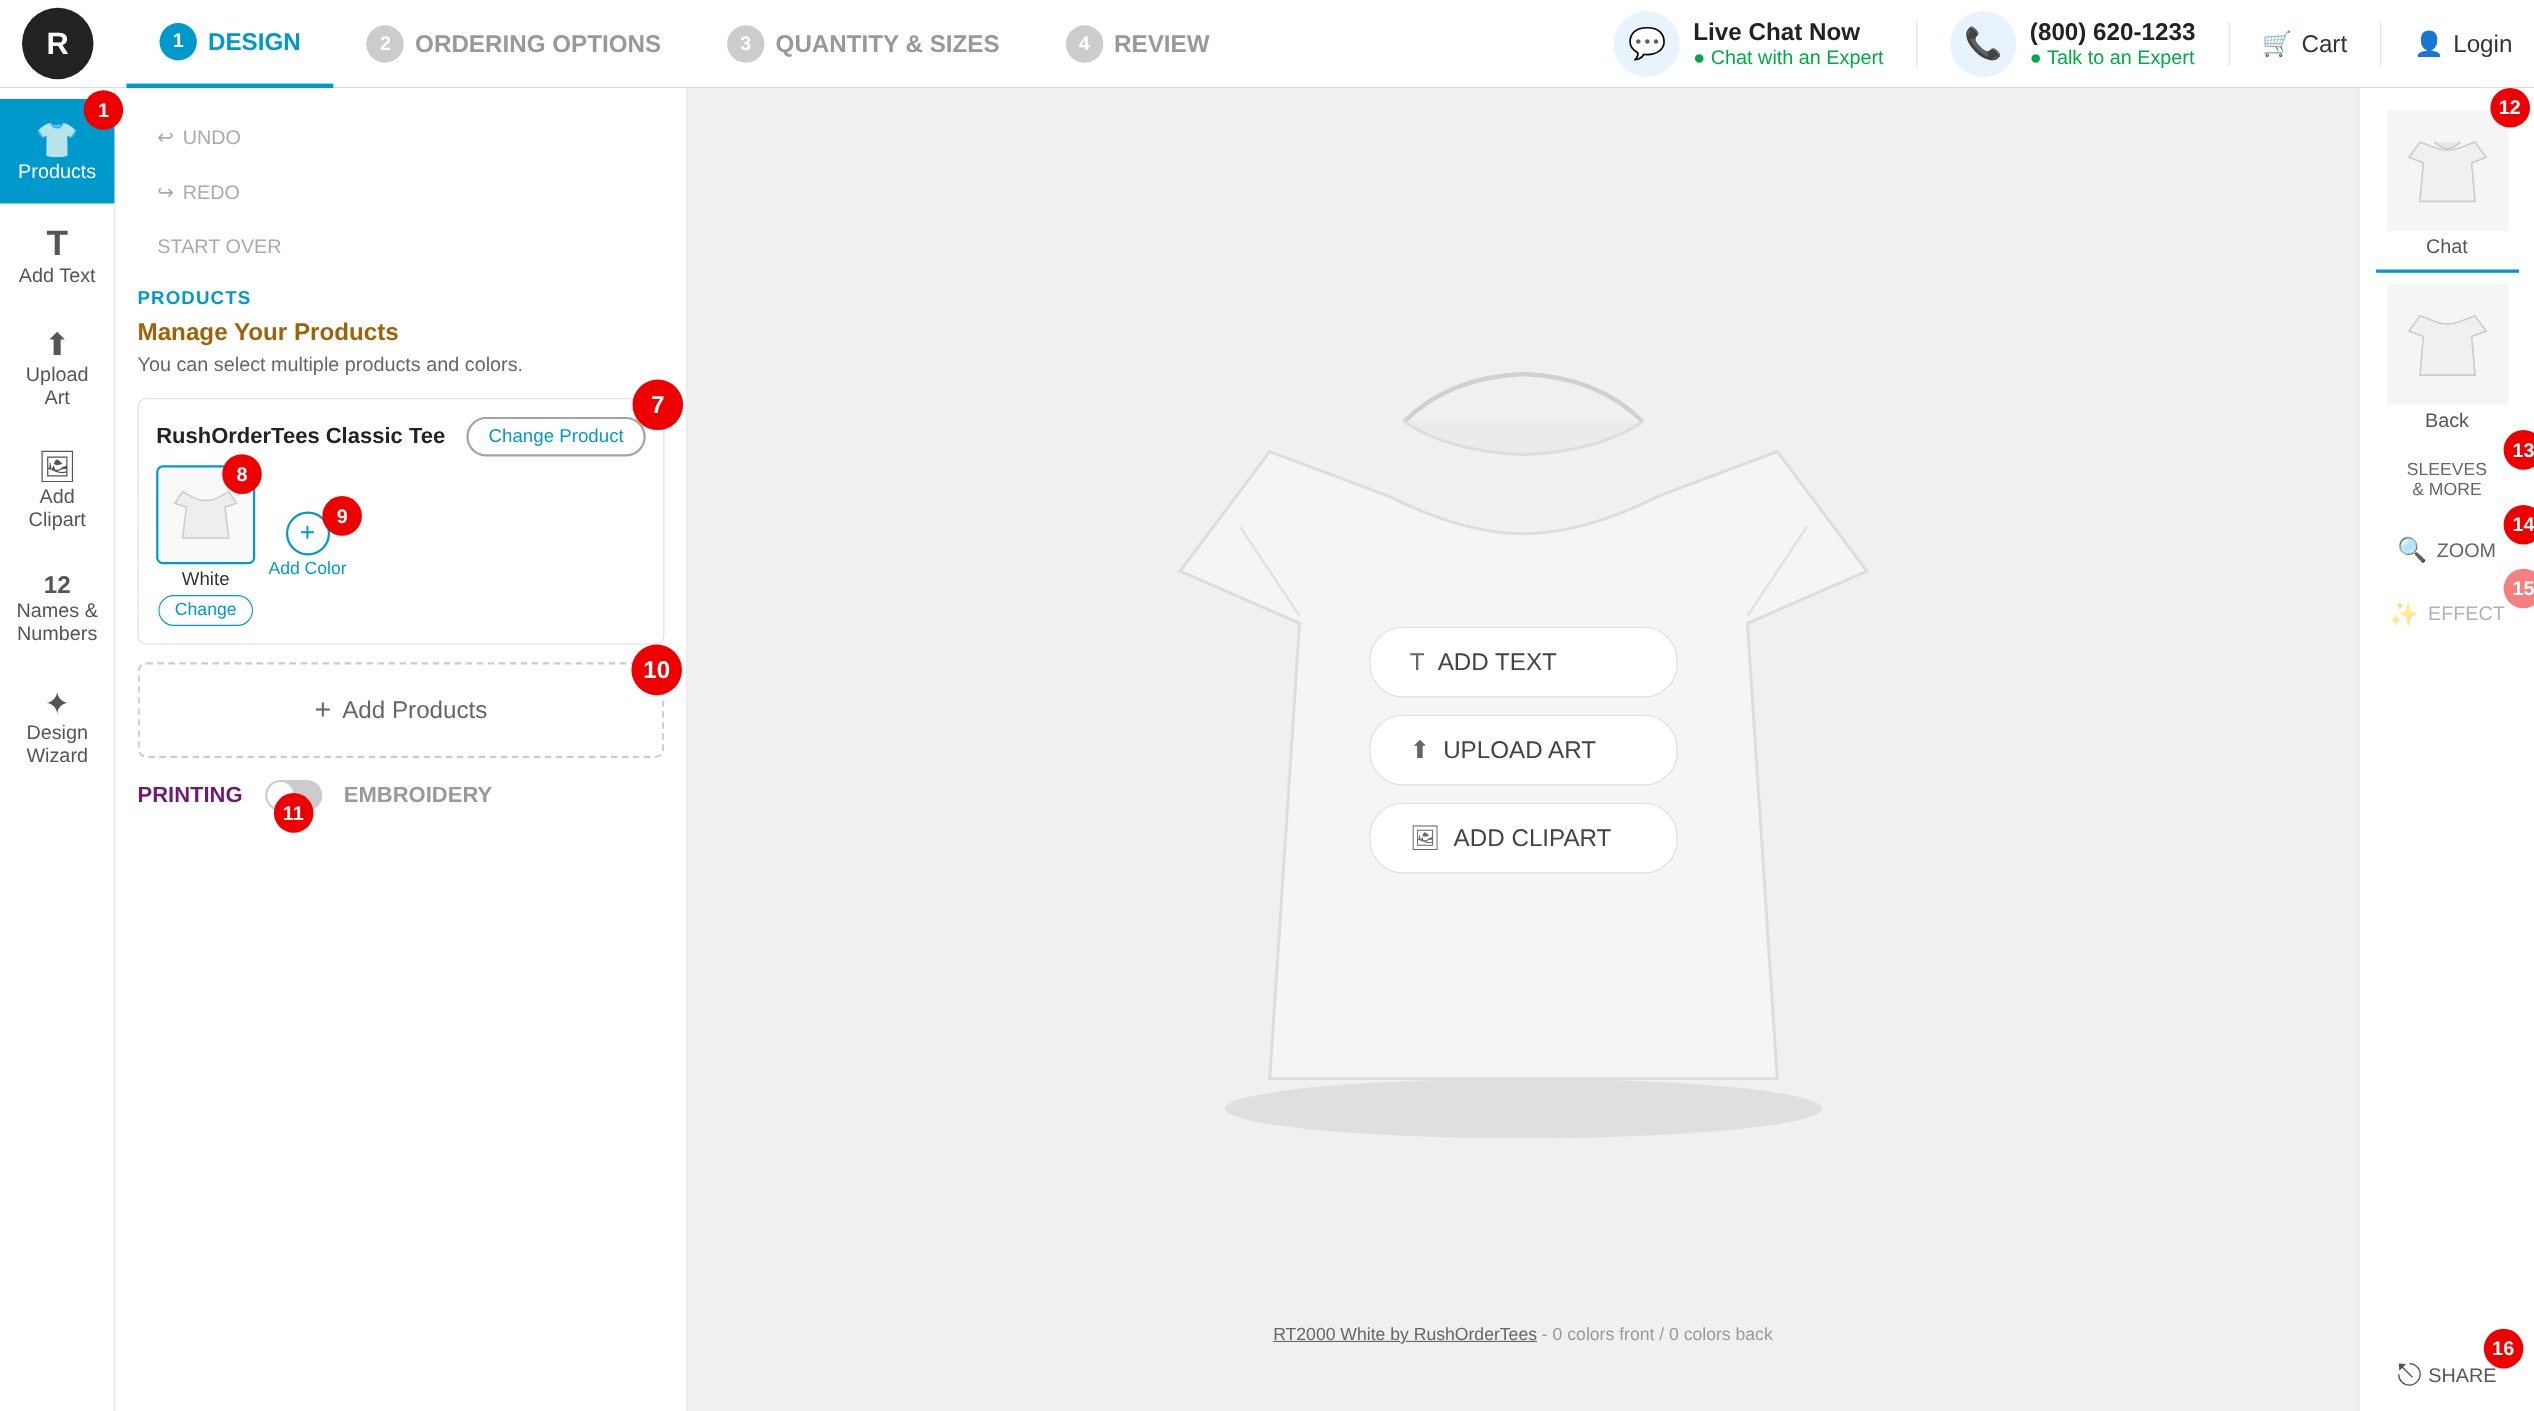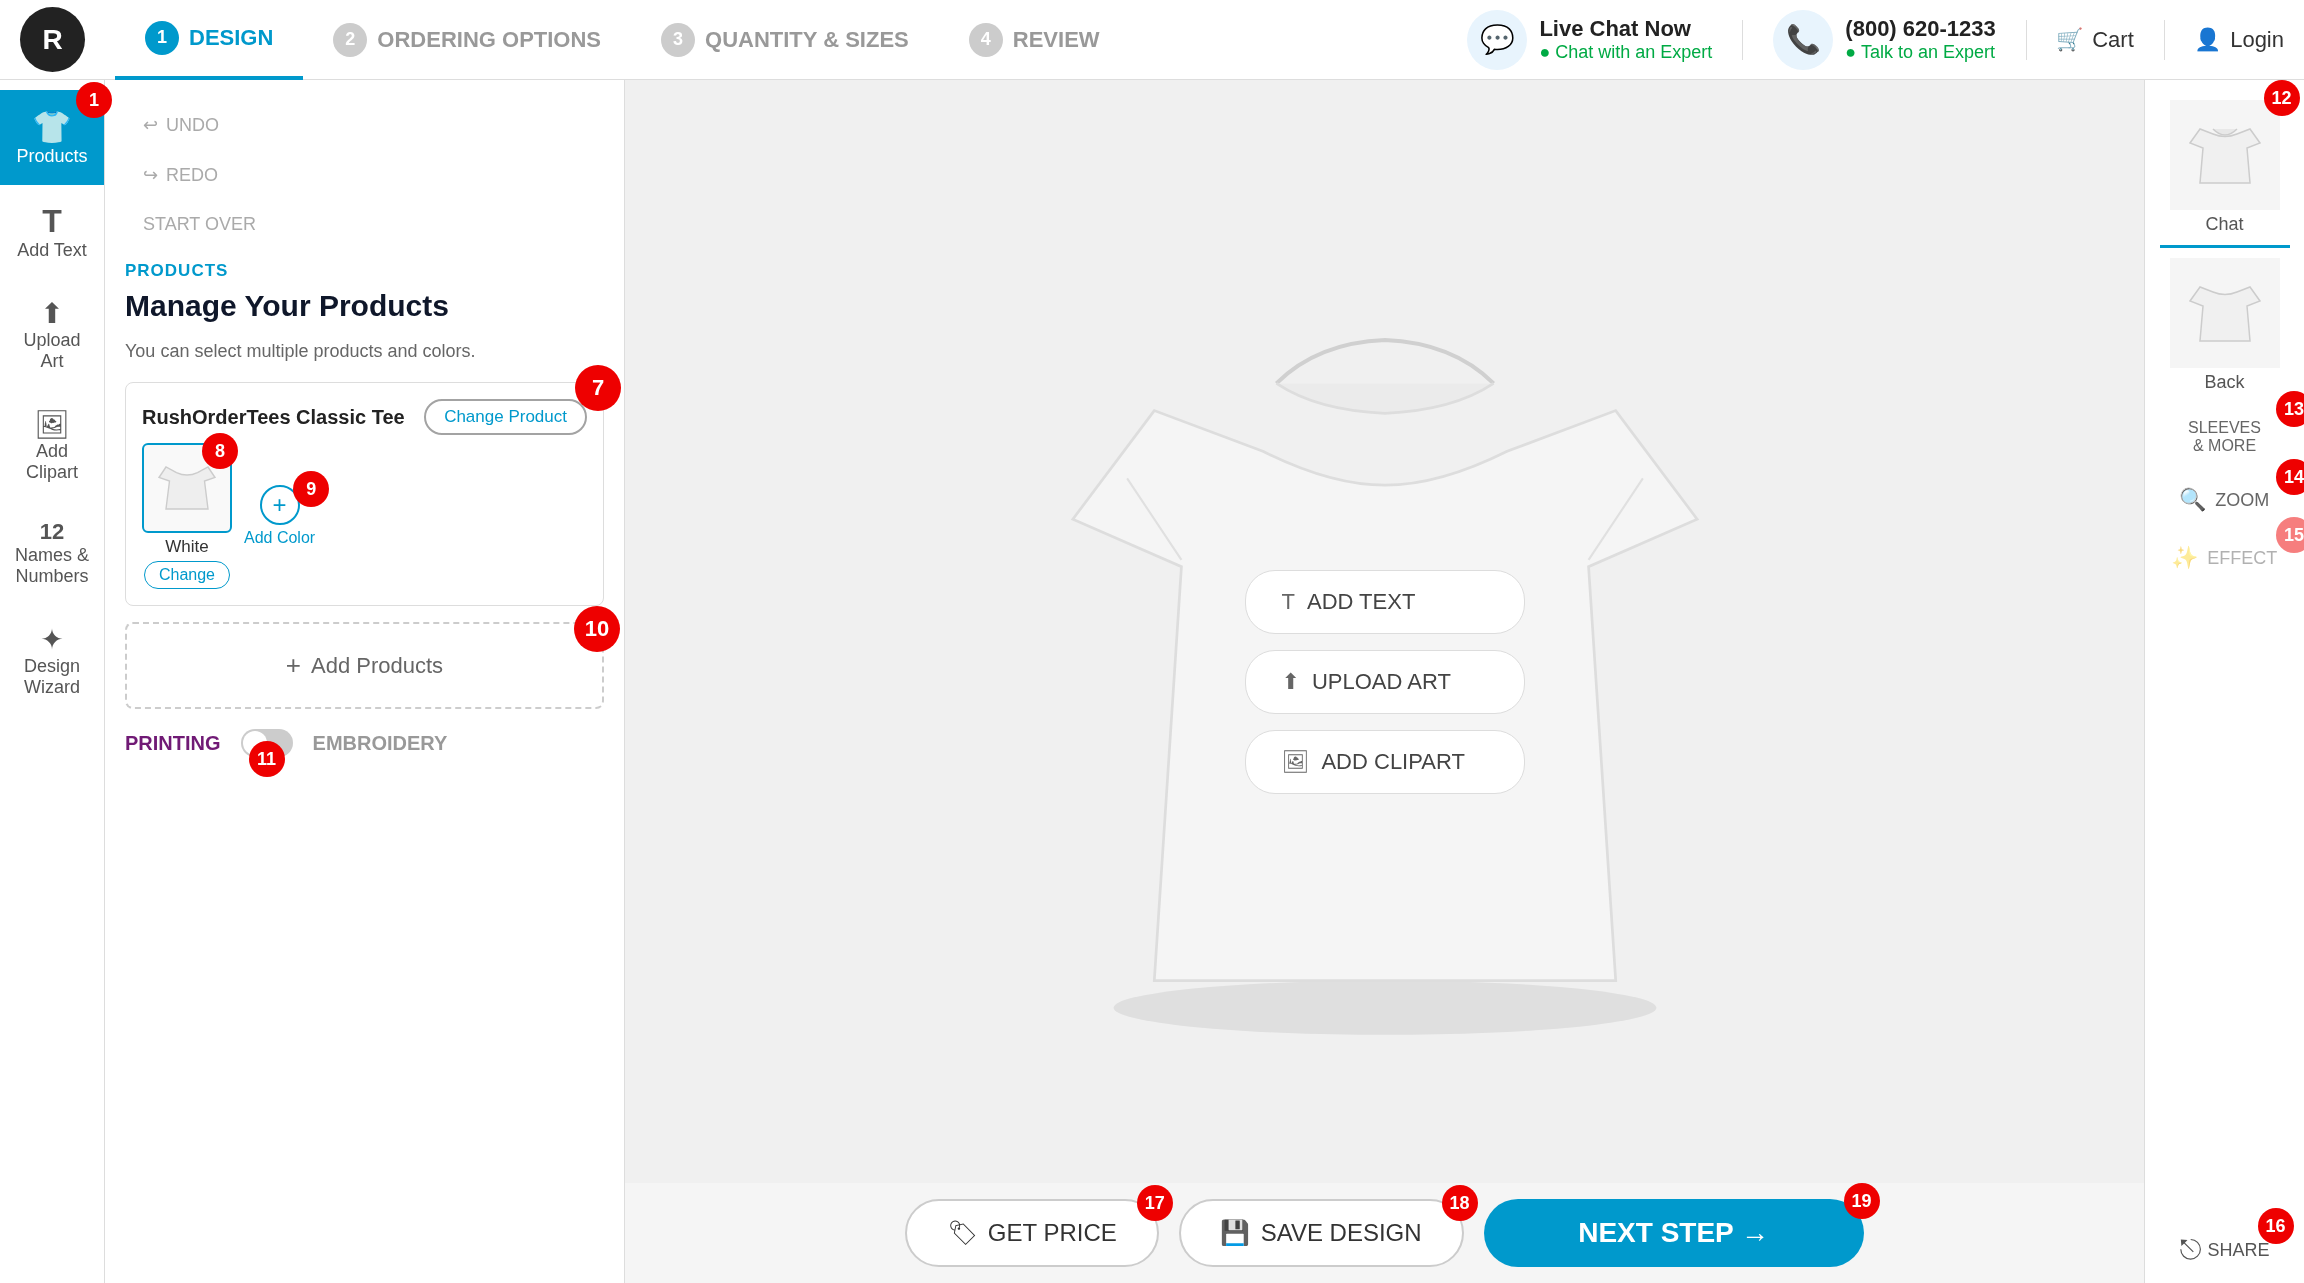--- a/index.html
+++ b/index.html
@@ -78,21 +78,21 @@
 
     
     .panel {
       width: 520px; background: #fff; border-right: 1px solid #ddd;
       padding: 24px 20px; overflow-y: auto;
     }
     .panel-breadcrumb {
       font-size: 17px; color: #0099cc; text-transform: uppercase;
       font-weight: 600; margin-bottom: 8px; letter-spacing: 1px;
     }
-    .panel-title { font-size: 30px; font-weight: bold; color: #0f172a; margin-bottom: 18px; }
+    .panel-title { font-size: 22px; font-weight: bold; color: #a16207; margin-bottom: 6px; }
     .panel-subtitle { font-size: 18px; color: #666; margin-bottom: 20px; }
     .product-card {
       border: 1px solid #ddd; border-radius: 8px; padding: 16px;
       margin-bottom: 16px;
     }
     .product-card-header {
       display: flex; align-items: center; justify-content: space-between;
       margin-bottom: 8px;
     }
     .product-name { font-size: 20px; font-weight: bold; color: #222; }
@@ -420,36 +420,20 @@
           <span>ADD CLIPART</span>
         </button>
       </div>
     </div>
 
     <div class="footer-info">
       <a href="#">RT2000 White by RushOrderTees</a>
       <span>- 0 colors front  /  0 colors back</span>
     </div>
 
-    <div class="bottom-bar">
-      <button class="get-price-btn" style="position:relative;">
-        <div class="num-badge" style="top:-16px; right:-16px; width:36px; height:36px; font-size:18px;">17</div>
-        <span>🏷</span>
-        <span>GET PRICE</span>
-      </button>
-      <button class="save-design-btn" style="position:relative;">
-        <div class="num-badge" style="top:-16px; right:-16px; width:36px; height:36px; font-size:18px;">18</div>
-        <span>💾</span>
-        <span>SAVE DESIGN</span>
-      </button>
-      <button class="next-step-btn" style="position:relative;">
-        <div class="num-badge" style="top:-16px; right:-16px; width:36px; height:36px; font-size:18px;">19</div>
-        <span>NEXT STEP →</span>
-      </button>
-    </div>
   </div>
 
   <div class="right-sidebar">
 
     <div class="view-thumb active" style="position:relative;">
       <div class="num-badge" style="top:-10px; right:-10px; width:36px; height:36px; font-size:18px;">12</div>
       <div class="view-thumb-img">
         <svg viewBox="0 0 80 80" width="80" height="80">
           <path d="M15,14 L5,28 L18,33 L15,68 L65,68 L62,33 L75,28 L65,14 L52,19 Q40,24 28,19 Z" fill="#f0f0f0" stroke="#ccc" stroke-width="1.5"></path>
           <path d="M28,14 Q34,20 40,20 Q46,20 52,14" fill="#e8e8e8" stroke="#ccc" stroke-width="1.5"></path>

